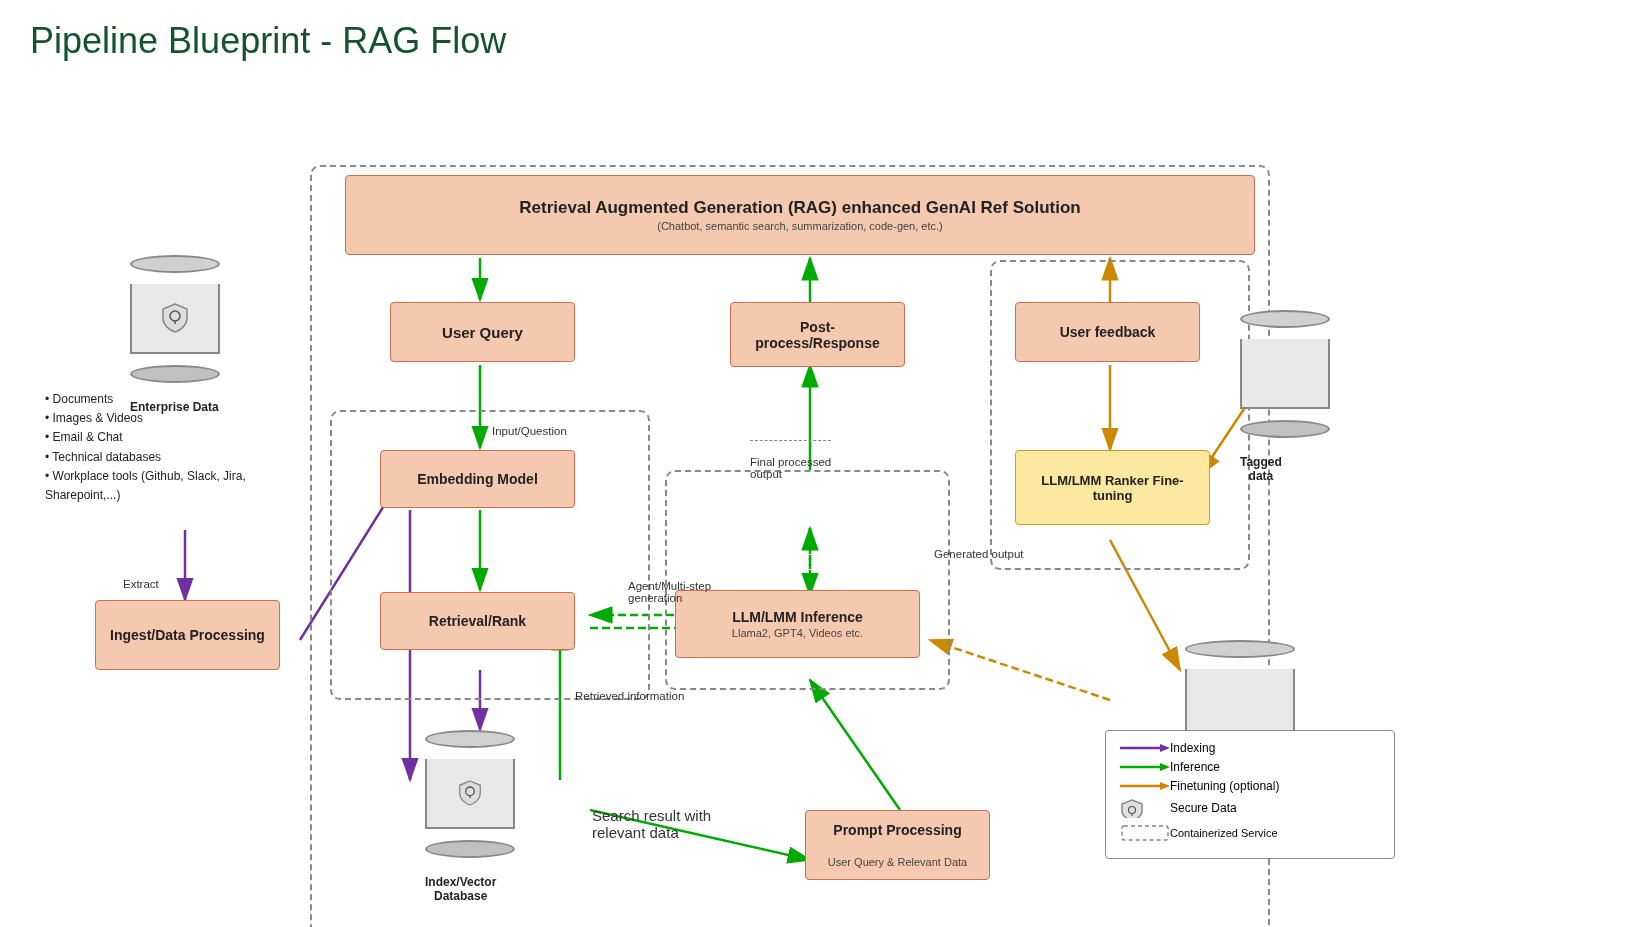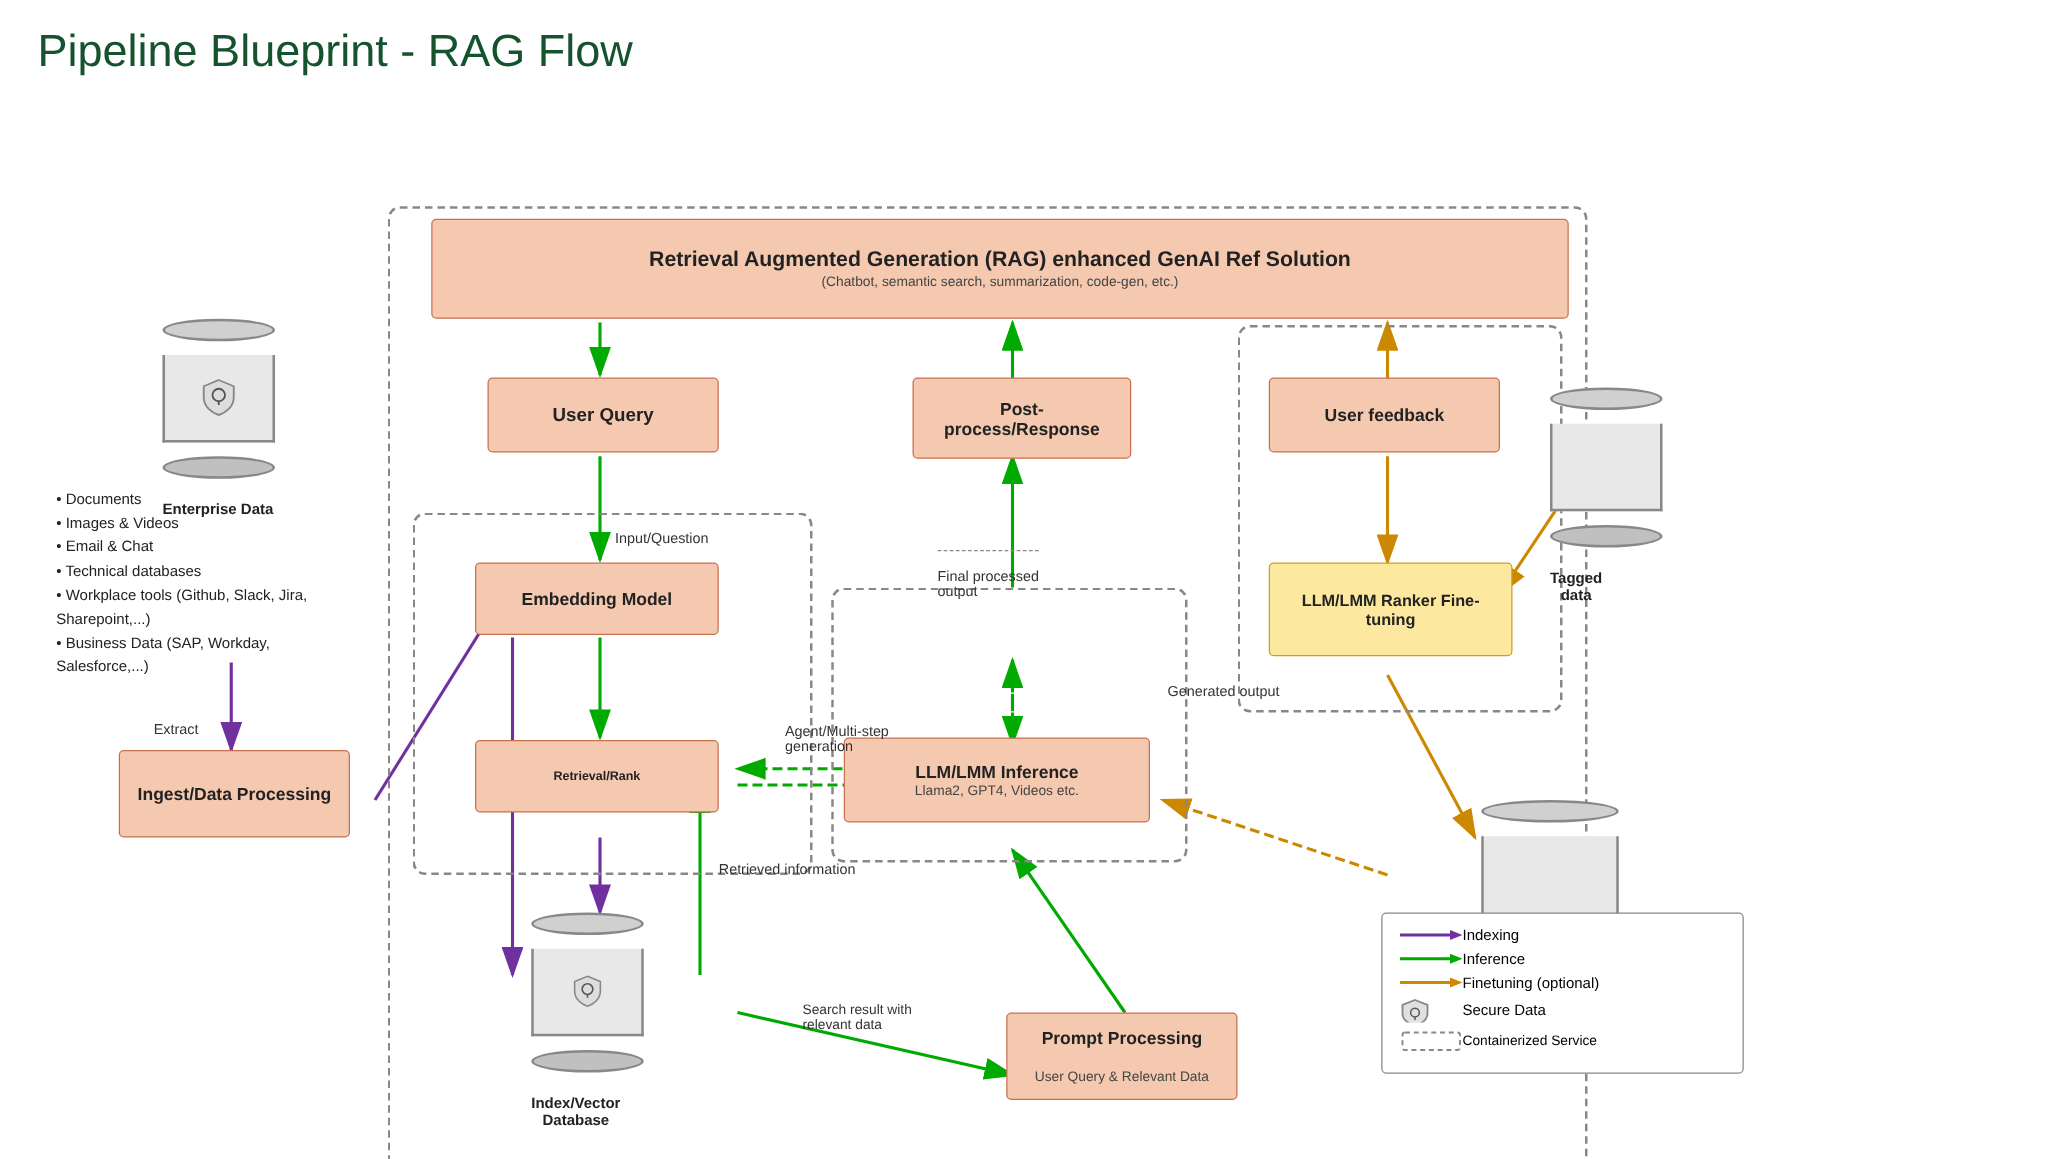--- a/index.html
+++ b/index.html
@@ -230,21 +230,21 @@
   <div class="box" style="left:350px; top:370px; width:195px; height:58px; font-size:14px;">
     <span>Embedding Model</span>
   </div>
 
 
   <div class="box yellow" style="left:985px; top:370px; width:195px; height:75px; font-size:13px; text-align:center;">
     <span>LLM/LMM Ranker Fine-
 tuning</span>
   </div>
 
-  <div class="box" style="left:350px; top:512px; width:195px; height:58px; font-size:10px;">
+  <div class="box" style="left:350px; top:512px; width:195px; height:58px; font-size:14px;">
     <span>Retrieval/Rank</span>
   </div>
 
   <div class="box" style="left:645px; top:510px; width:245px; height:68px; font-size:14px;">
     <span>LLM/LMM Inference</span>
     <span class="box-sub">Llama2, GPT4, Videos etc.</span>
   </div>
 
   <div class="box" style="left:65px; top:520px; width:185px; height:70px; font-size:14px;">
     <span>Ingest/Data
@@ -269,21 +269,20 @@
     <div class="cyl-bottom"></div>
     <div class="cyl-label">Enterprise Data</div>
   </div>
 
   <div style="position:absolute; left:15px; top:310px; width:235px; font-size:12px; color:#222; line-height:1.6;">
     <div>• Documents</div>
     <div>• Images &amp; Videos</div>
     <div>• Email &amp; Chat</div>
     <div>• Technical databases</div>
     <div>• Workplace tools (Github, Slack, Jira, Sharepoint,...)</div>
-    <div>• Business Data (SAP, Workday, Salesforce,...)</div>
   </div>
 
   <div class="cylinder" style="position:absolute; left:395px; top:650px;">
     <div class="cyl-top"></div>
     <div class="cyl-body">
       <svg width="24" height="28" viewBox="0 0 28 32">
         <path d="M14 2 L26 7 L26 16 C26 23 20 28 14 30 C8 28 2 23 2 16 L2 7 Z" fill="#ddd" stroke="#888" stroke-width="1.5"></path>
         <circle cx="14" cy="14" r="5" fill="none" stroke="#555" stroke-width="1.5"></circle>
         <line x1="14" y1="19" x2="14" y2="22" stroke="#555" stroke-width="1.5"></line>
       </svg>
@@ -314,21 +313,21 @@
   </div>
 
   <div style="position:absolute; left:93px; top:498px; font-size:11.5px; color:#333;">
     <span>Extract</span>
   </div>
 
   <div style="position:absolute; left:545px; top:610px; font-size:11.5px; color:#333;">
     <span>Retrieved information</span>
   </div>
 
-  <div style="position:absolute; left:612px; top:710px; font-size:11px; color:#333; white-space:pre-line;">
+  <div style="position:absolute; left:562px; top:710px; font-size:15px; color:#333; white-space:pre-line;">
     <span>Search result with
 relevant data</span>
   </div>
 
   <div style="position:absolute; left:598px; top:488px; font-size:11.5px; color:#333; white-space:pre-line;">
     <span>Agent/Multi-step
 generation</span>
   </div>
 
   <div style="position:absolute; left:904px; top:468px; font-size:11.5px; color:#333;">

